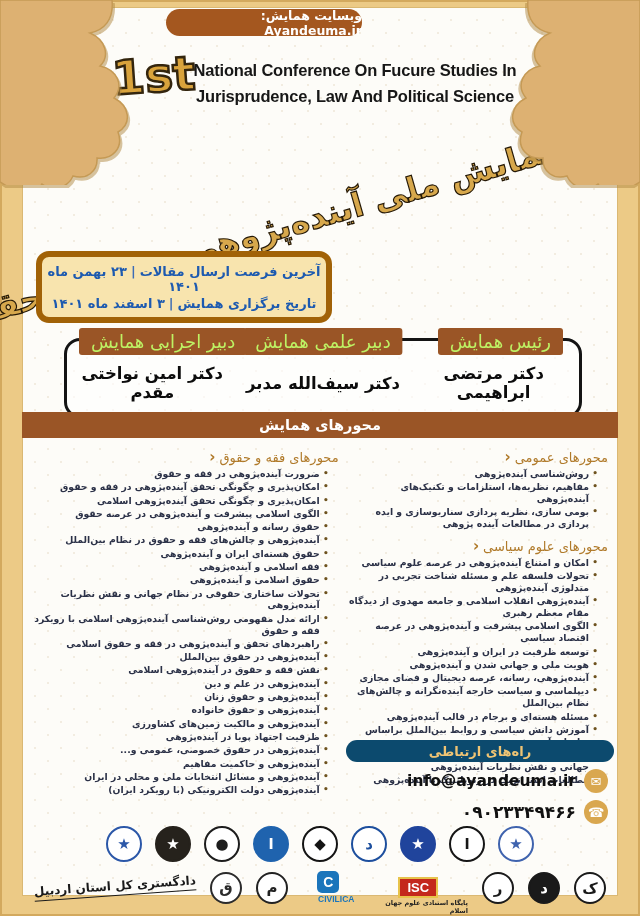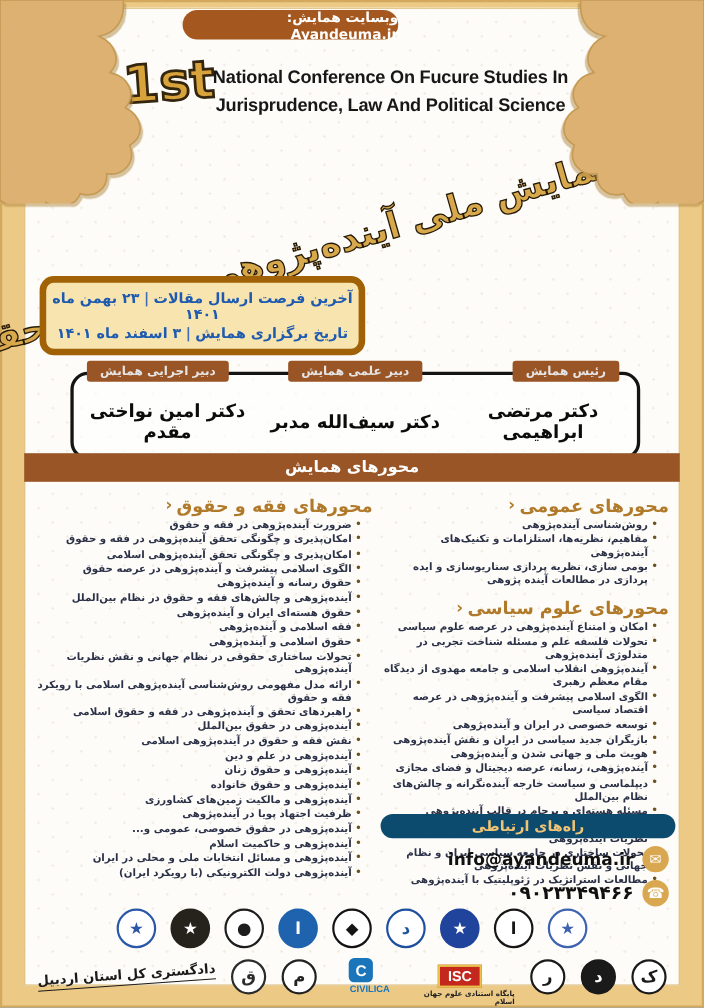--- a/index.html
+++ b/index.html
@@ -31,33 +31,33 @@
     -webkit-text-stroke:1.2px #241806;z-index:3;}
   
   .dates{position:absolute;left:36px;top:251px;width:284px;height:60px;background:#f8e4ae;
     border:6px solid #a16207;border-radius:13px;display:flex;flex-direction:column;justify-content:center;
     gap:2px;z-index:4;}
   .daterow{direction:rtl;text-align:center;color:#1d5ab0;font-weight:bold;font-size:13px;}
   .daterow .div{color:#3d6cb5;padding:0 4px;}
   
   .committee{position:absolute;left:64px;top:338px;width:512px;height:74px;border:3px solid #141414;
     border-radius:16px;z-index:4;background:rgba(255,255,255,.6);}
-  .chip{position:absolute;top:-13px;background:#9a5526;color:#e5e5e5;font-weight:bold;font-size:11px;
+  .chip{position:absolute;top:-13px;background:#9a5526;color:#bef264;font-weight:normal;font-size:18px;
     padding:3px 12px;border-radius:3px;direction:rtl;white-space:nowrap;}
   .chip.chair{right:16px;} .chip.sci{left:50%;transform:translateX(-50%);text-align:right;} .chip.exec{left:12px;}
   .names{display:flex;direction:rtl;height:100%;align-items:center;padding-top:10px;box-sizing:border-box;}
   .names .nm{flex:1;text-align:center;font-weight:bold;font-size:16.5px;color:#0c0c0c;direction:rtl;}
   
   .bar{position:absolute;left:22px;right:22px;top:412px;height:26px;background:#9a5526;color:#fff;
     display:flex;align-items:center;justify-content:center;font-weight:bold;font-size:14.5px;direction:rtl;z-index:4;}
   
   .topics{position:absolute;left:32px;top:446px;width:576px;direction:rtl;display:flex;gap:8px;z-index:3;}
   .colA{width:46%;} .colB{width:54%;}
   .ghead-row{display:flex;align-items:center;direction:rtl;margin:4px 0 3px;}
-  .ghead{color:#b07a2a;font-weight:bold;font-size:16px;}
+  .ghead{color:#b07a2a;font-weight:normal;font-size:13px;}
   .chev{color:#b07a2a;font-weight:bold;font-size:15px;margin-right:4px;line-height:1;}
   ul.tlist{list-style:none;margin:0;padding:0 10px 0 0;}
   ul.tlist li{position:relative;padding-right:9px;margin-bottom:1.5px;color:#2b3147;font-weight:bold;
     font-size:9.3px;line-height:11.8px;direction:rtl;}
   ul.tlist li::before{content:"•";position:absolute;right:0;top:0;color:#6e531f;font-size:9px;}
   .gspace{margin-top:9px;}
   
   .contact{position:absolute;left:346px;top:740px;width:268px;z-index:4;}
   .contact-pill{background:#0c4a6e;border-radius:12px;height:22px;display:flex;align-items:center;
     justify-content:center;color:#f0c474;font-weight:bold;font-size:13px;direction:rtl;}
@@ -145,22 +145,21 @@
       <div class="ghead-row gspace">
         <span class="ghead">محورهای علوم سیاسی</span>
         <span class="chev">‹</span>
       </div>
       <ul class="tlist">
 
       <li><span>امکان و امتناع آینده‌پژوهی در عرصه علوم سیاسی</span></li>
           <li><span>تحولات فلسفه علم و مسئله شناخت تجربی در متدلوژی آینده‌پژوهی</span></li>
           <li><span>آینده‌پژوهی انقلاب اسلامی و جامعه مهدوی از دیدگاه مقام معظم رهبری</span></li>
           <li><span>الگوی اسلامی پیشرفت و آینده‌پژوهی در عرصه اقتصاد سیاسی</span></li>
-          <li><span>توسعه خصوصی در ایران و آینده‌پژوهی</span></li>
-          <li><span>بازیگران جدید سیاسی در ایران و نقش آینده‌پژوهی</span></li>
+          <li><span>توسعه ظرفیت در ایران و آینده‌پژوهی</span></li>
           <li><span>هویت ملی و جهانی شدن و آینده‌پژوهی</span></li>
           <li><span>آینده‌پژوهی، رسانه، عرصه دیجیتال و فضای مجازی</span></li>
           <li><span>دیپلماسی و سیاست خارجه آینده‌نگرانه و چالش‌های نظام بین‌الملل</span></li>
           <li><span>مسئله هسته‌ای و برجام در قالب آینده‌پژوهی</span></li>
           <li><span>آموزش دانش سیاسی و روابط بین‌الملل براساس نظریات آینده‌پژوهی</span></li>
           <li><span>تحولات ساختاری در جامعه سیاسی ایران و نظام جهانی و نقش نظریات آینده‌پژوهی</span></li>
           <li><span>مطالعات استراتژیک در ژئوپلیتیک با آینده‌پژوهی</span></li>
         </ul>
     </div>
     <div class="colB">
@@ -183,21 +182,21 @@
           <li><span>ارائه مدل مفهومی روش‌شناسی آینده‌پژوهی اسلامی با رویکرد فقه و حقوق</span></li>
           <li><span>راهبردهای تحقق و آینده‌پژوهی در فقه و حقوق اسلامی</span></li>
           <li><span>آینده‌پژوهی در حقوق بین‌الملل</span></li>
           <li><span>نقش فقه و حقوق در آینده‌پژوهی اسلامی</span></li>
           <li><span>آینده‌پژوهی در علم و دین</span></li>
           <li><span>آینده‌پژوهی و حقوق زنان</span></li>
           <li><span>آینده‌پژوهی و حقوق خانواده</span></li>
           <li><span>آینده‌پژوهی و مالکیت زمین‌های کشاورزی</span></li>
           <li><span>ظرفیت اجتهاد پویا در آینده‌پژوهی</span></li>
           <li><span>آینده‌پژوهی در حقوق خصوصی، عمومی و...</span></li>
-          <li><span>آینده‌پژوهی و حاکمیت اسلام</span></li>
+          <li><span>آینده‌پژوهی و حاکمیت مفاهیم</span></li>
           <li><span>آینده‌پژوهی و مسائل انتخابات ملی و محلی در ایران</span></li>
           <li><span>آینده‌پژوهی دولت الکترونیکی (با رویکرد ایران)</span></li>
         </ul>
     </div>
   </div>
 
   <div class="contact">
     <div class="contact-pill">راه‌های ارتباطی</div>
     <div class="crow">
       <span class="cicon">✉</span>

